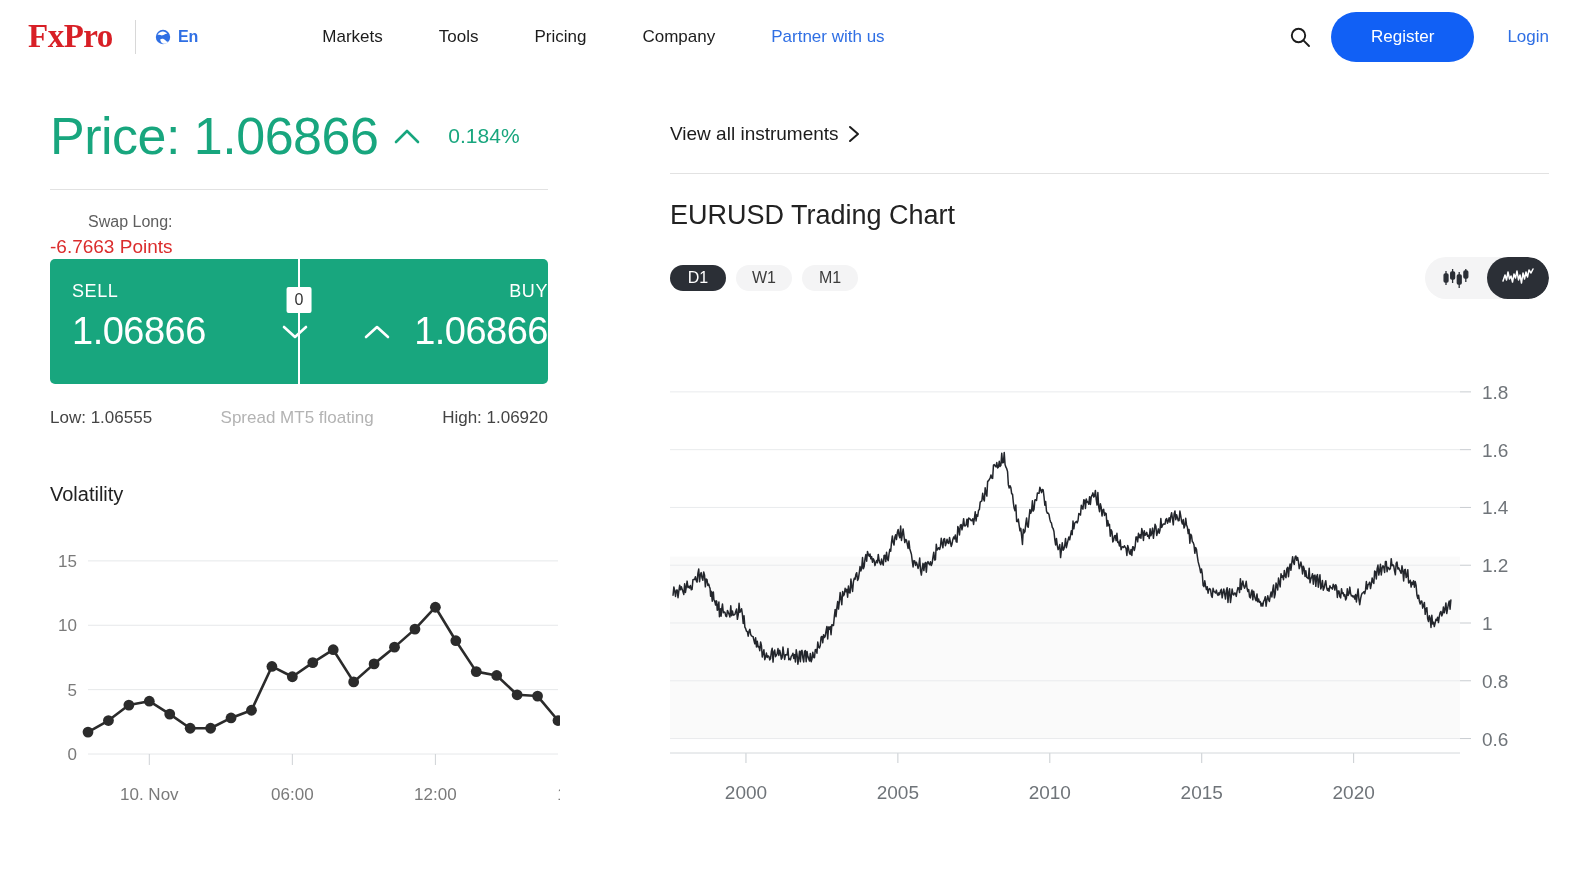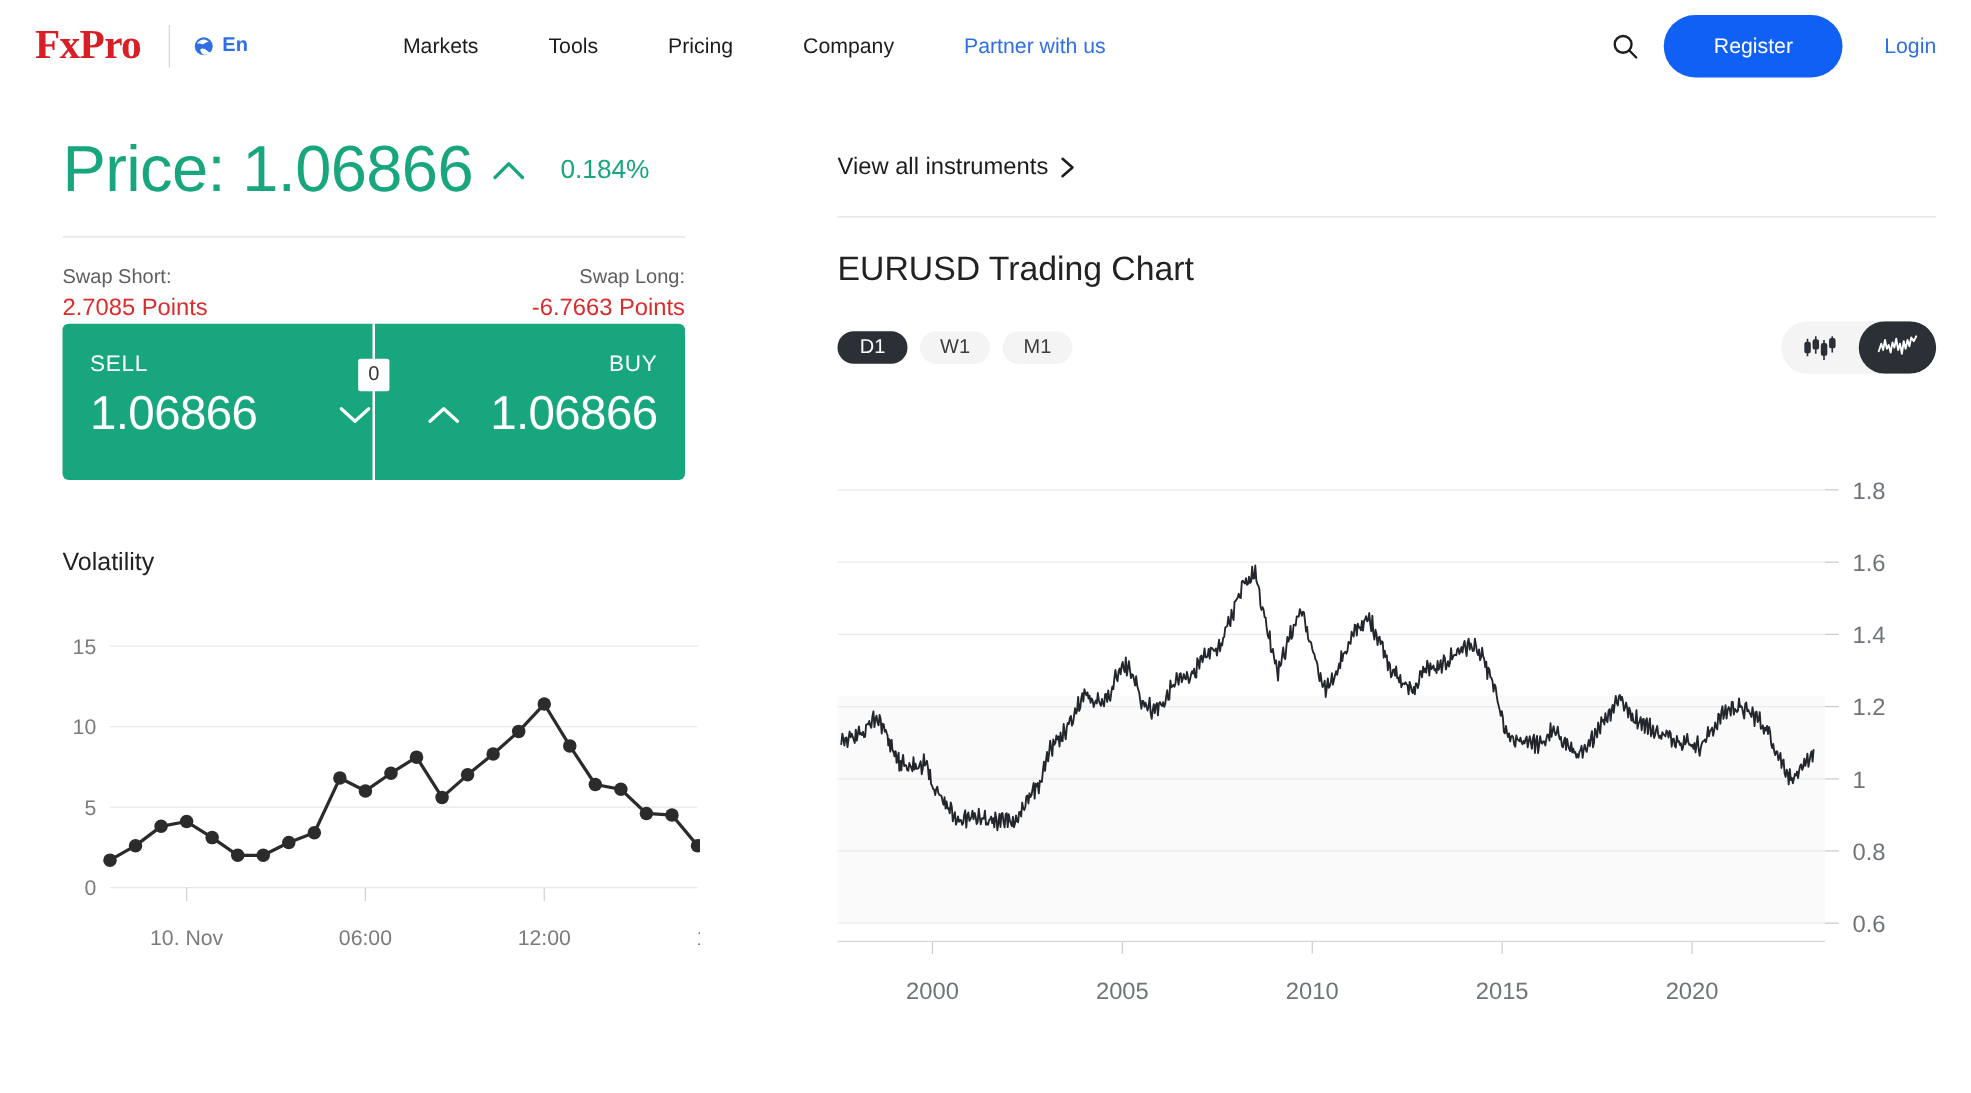--- a/index.html
+++ b/index.html
@@ -168,21 +168,21 @@
   }
   .trade-side {
     flex: 1;
     background: #18a67e;
     display: flex;
     flex-direction: column;
     position: relative;
     cursor: pointer;
   }
   .trade-side.sell { border-radius: 5px 0 0 5px; padding-left: 22px; }
-  .trade-side.buy  { border-radius: 0 5px 5px 0; padding-right: 22px; align-items: flex-end; }
+  .trade-side.buy  { border-radius: 0 5px 5px 0; align-items: flex-end; }
   .trade-caption {
     color: #ffffff;
     font-size: 18px;
     letter-spacing: 0.6px;
     margin-top: 22px;
   }
   .trade-price-row {
     display: flex;
     align-items: center;
     margin-top: 8px;
@@ -353,24 +353,20 @@
       <span class="price-main">Price: 1.06866</span>
       <svg class="price-caret" width="30" height="22" viewBox="0 0 30 22">
         <polyline points="4,17 15,6 26,17" fill="none" stroke="#18a67e" stroke-width="2.6" stroke-linecap="round" stroke-linejoin="round"></polyline>
       </svg>
       <span class="price-pct">0.184%</span>
     </div>
 
     <div class="hr"></div>
 
     <div class="swaps">
-      <div class="swap-col">
-        <div class="swap-label">Swap Short:</div>
-        <div class="swap-value">2.7085 Points</div>
-      </div>
       <div class="swap-col right">
         <div class="swap-label">Swap Long:</div>
         <div class="swap-value">-6.7663 Points</div>
       </div>
     </div>
 
     <div class="trade-box">
       <div class="trade-side sell">
         <div class="trade-caption">SELL</div>
         <div class="trade-price-row">
@@ -386,20 +382,25 @@
           <svg width="30" height="20" viewBox="0 0 30 20">
             <polyline points="4,15 15,5 26,15" fill="none" stroke="#ffffff" stroke-width="2.6" stroke-linecap="round" stroke-linejoin="round"></polyline>
           </svg>
           <span class="trade-price">1.06866</span>
         </div>
       </div>
       <div class="trade-divider"></div>
       <div class="spread-chip">0</div>
     </div>
 
+    <div class="lh-row">
+      <span class="lh-side">Low: 1.06555</span>
+      <span class="lh-mid">Spread MT5 floating</span>
+      <span class="lh-side">High: 1.06920</span>
+    </div>
 
     <div class="vol-title">Volatility</div>
 
     <div class="vol-chart-wrap">
       <svg class="vol-svg" id="vol-svg" width="510" height="290" viewBox="0 0 510 290">
           <line x1="38" y1="222" x2="508" y2="222" stroke="#e6e8ea" stroke-width="1"></line>
           <text x="27" y="228" text-anchor="end" font-size="17" fill="#7a7a7a" font-family="&quot;Liberation Sans&quot;, sans-serif">0</text>
           <line x1="38" y1="157.625" x2="508" y2="157.625" stroke="#e6e8ea" stroke-width="1"></line>
           <text x="27" y="163.625" text-anchor="end" font-size="17" fill="#7a7a7a" font-family="&quot;Liberation Sans&quot;, sans-serif">5</text>
           <line x1="38" y1="93.25" x2="508" y2="93.25" stroke="#e6e8ea" stroke-width="1"></line>

